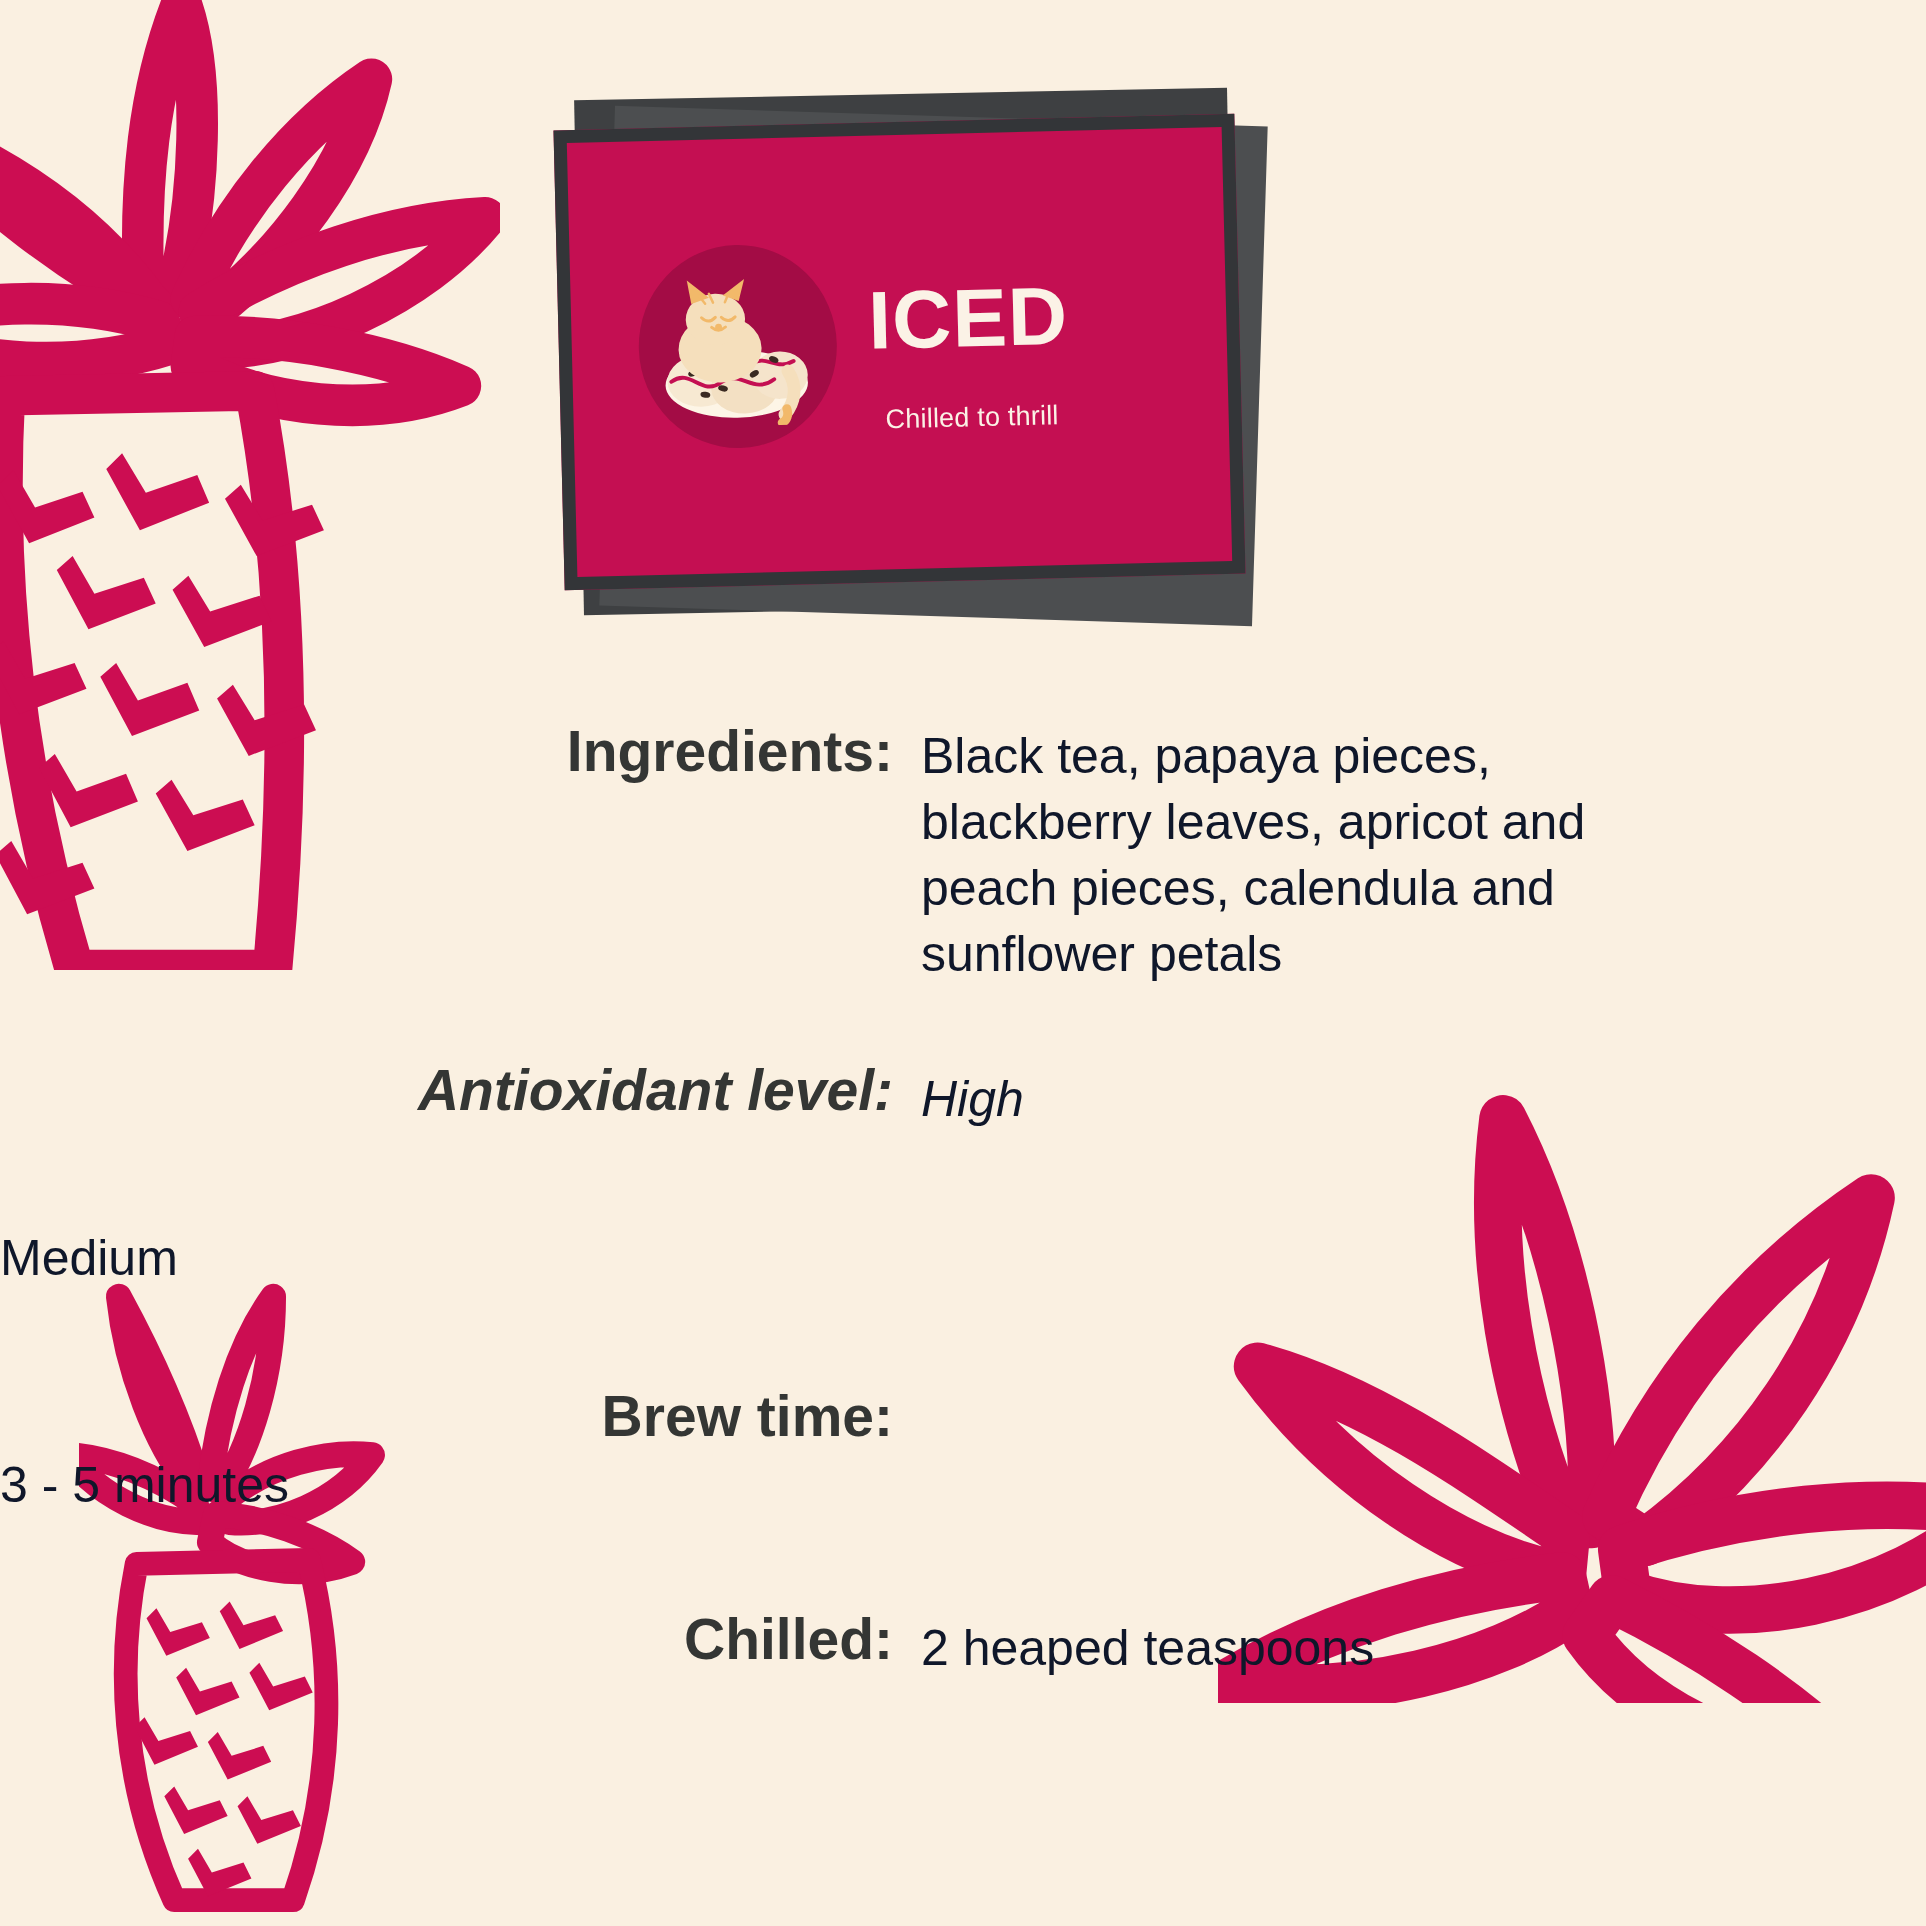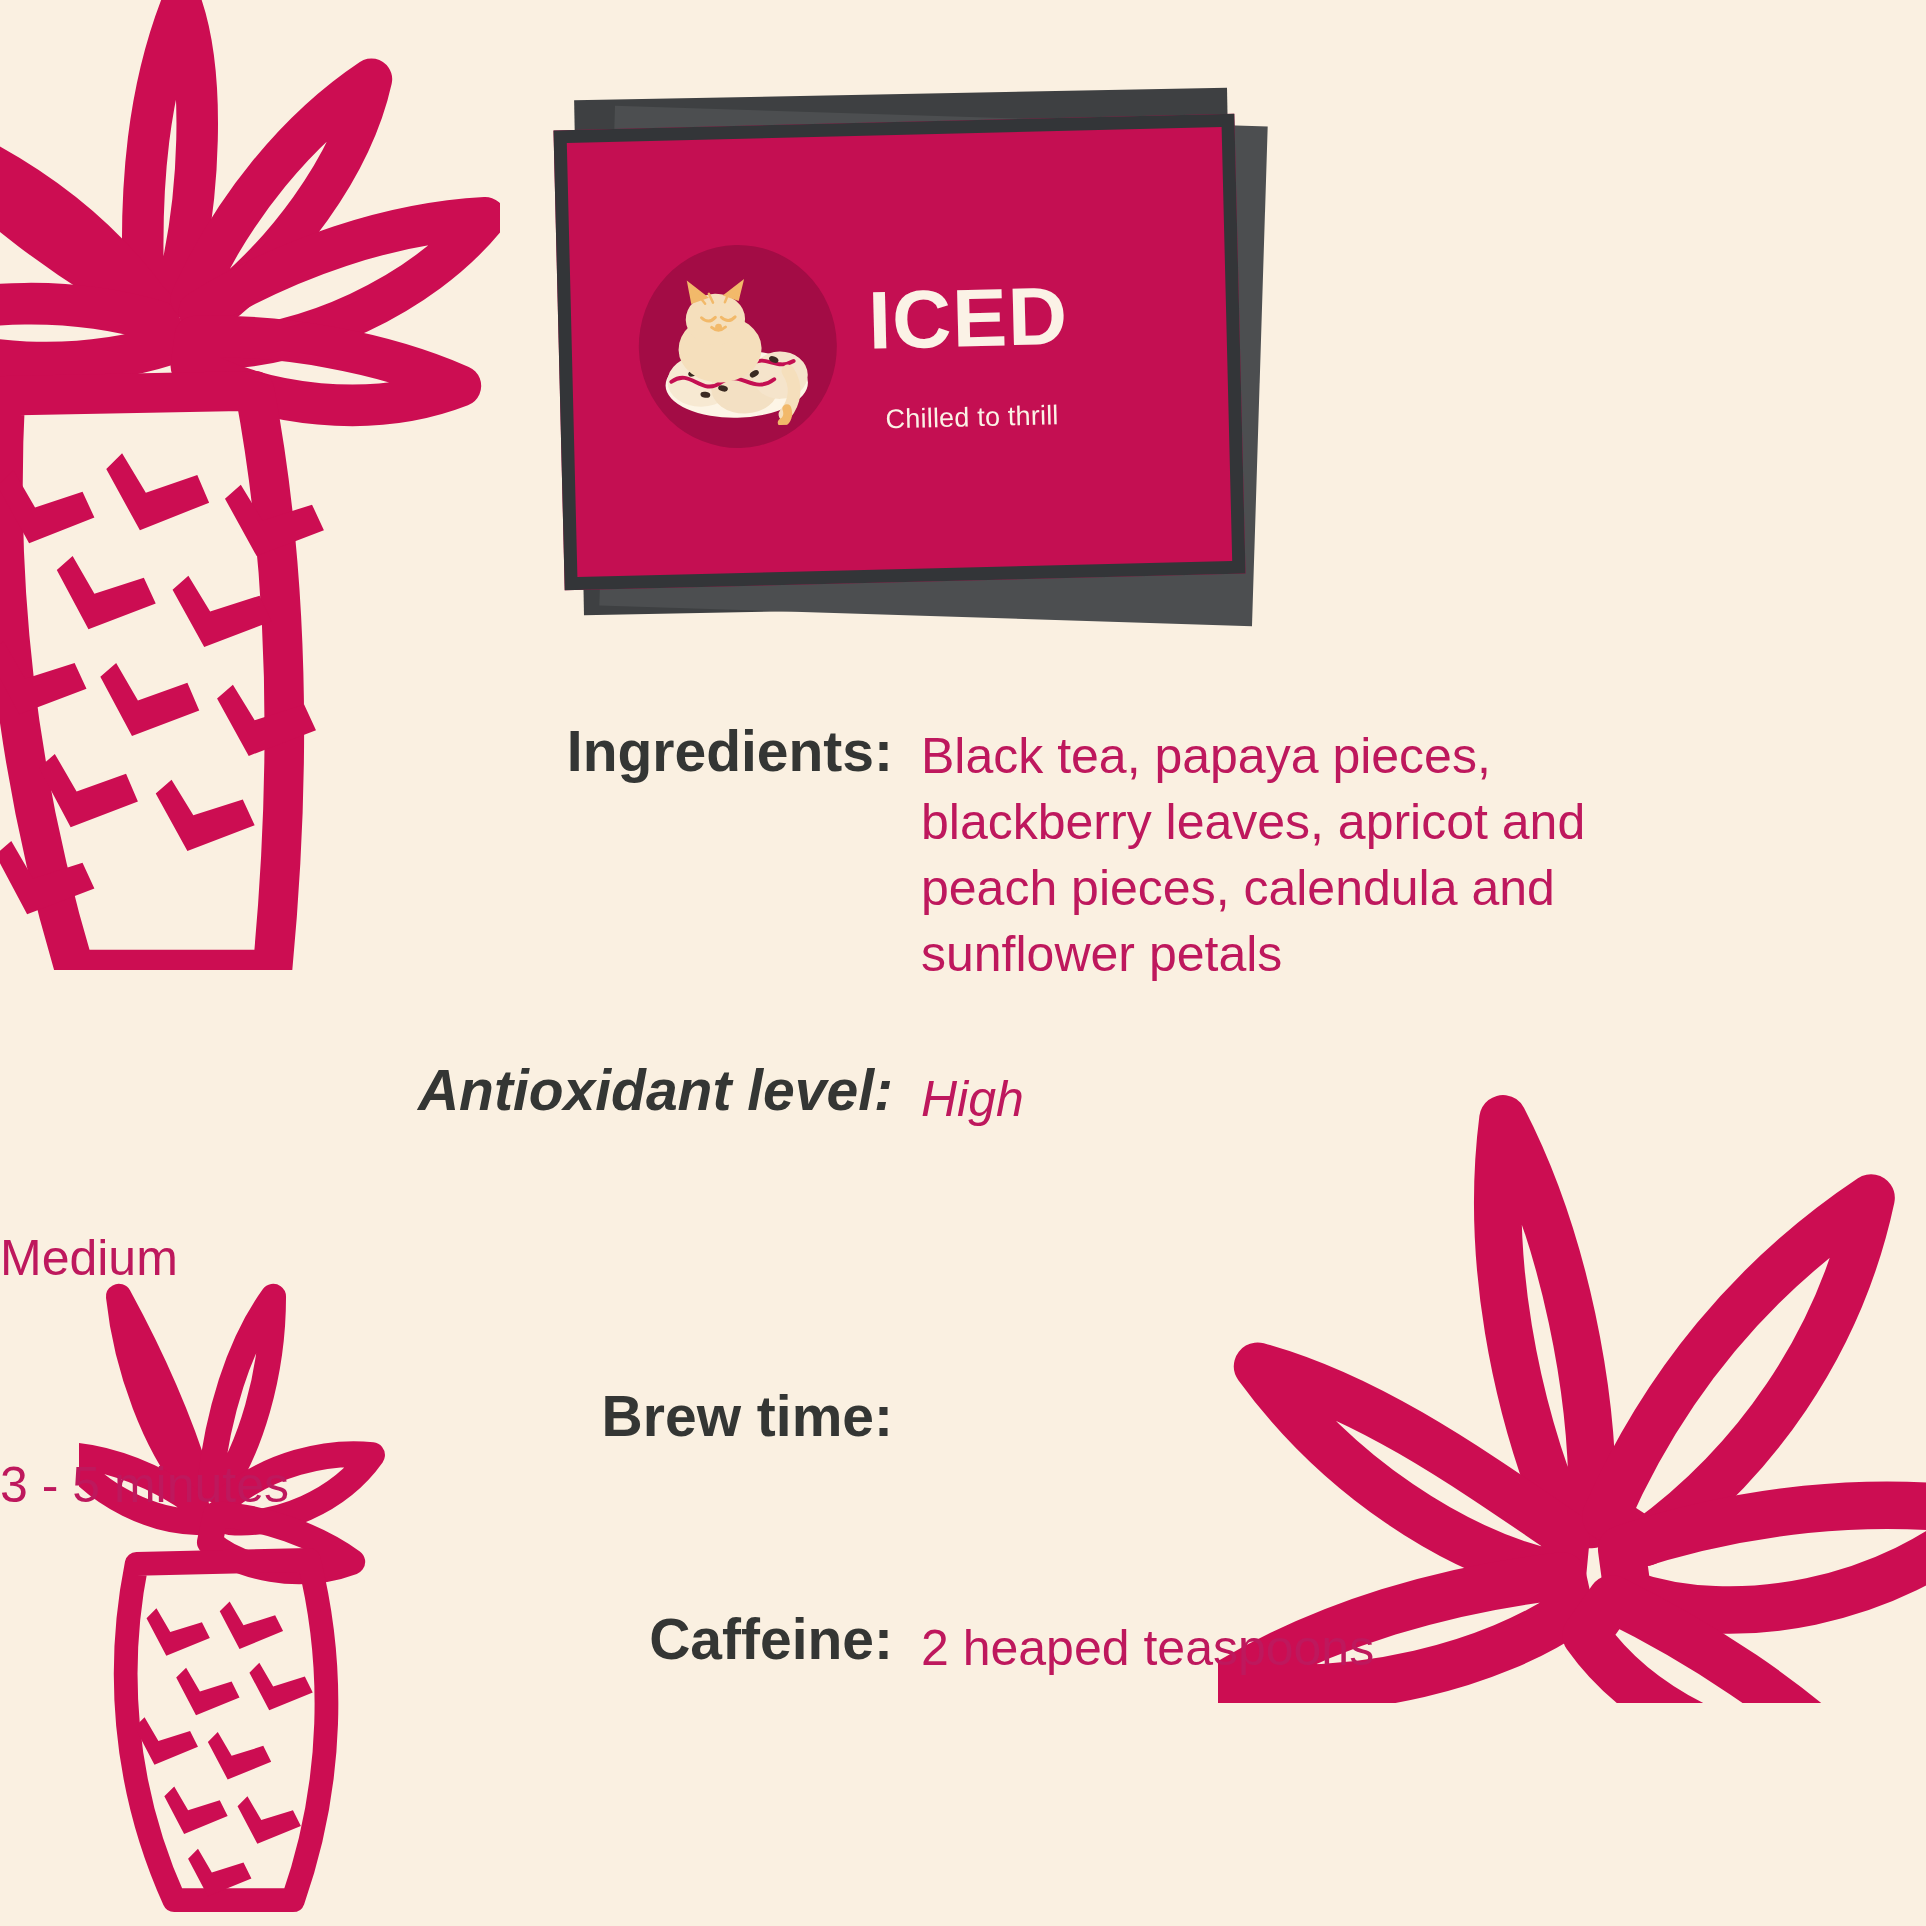--- a/index.html
+++ b/index.html
@@ -141,21 +141,21 @@
     box-sizing: border-box;
     font-size: 57px;
     font-weight: bold;
     color: #343634;
     line-height: 1.06;
     white-space: pre;
   }
   .info-value {
     width: 891px;
     font-size: 50px;
-    color: #be185d;
+    color: #0f172a;
     line-height: 1.32;
     padding-top: 6px;
     white-space: pre-line;
   }
   #row-ingredients { margin-bottom: 73px; }
   #row-ingredients .info-label { padding-top: 4px; }
   #row-antioxidant { margin-bottom: 87px; font-style: italic; }
   #row-caffeine { margin-bottom: 95px; }
   #row-brew { margin-bottom: 91px; flex-direction: column; }
   #row-portion { margin-bottom: 0; }
@@ -285,18 +285,18 @@
   <div class="info-row" id="row-caffeine">
     <div class="info-value">Medium</div>
   </div>
 
   <div class="info-row" id="row-brew">
     <div class="info-label">Brew time:</div>
     <div class="info-value">3 - 5 minutes</div>
   </div>
 
   <div class="info-row" id="row-portion">
-    <div class="info-label">Caffeine:</div>
+    <div class="info-label">Chilled:</div>
     <div class="info-value">2 heaped teaspoons</div>
   </div>
 
 </div>
 
 
 </body></html>

